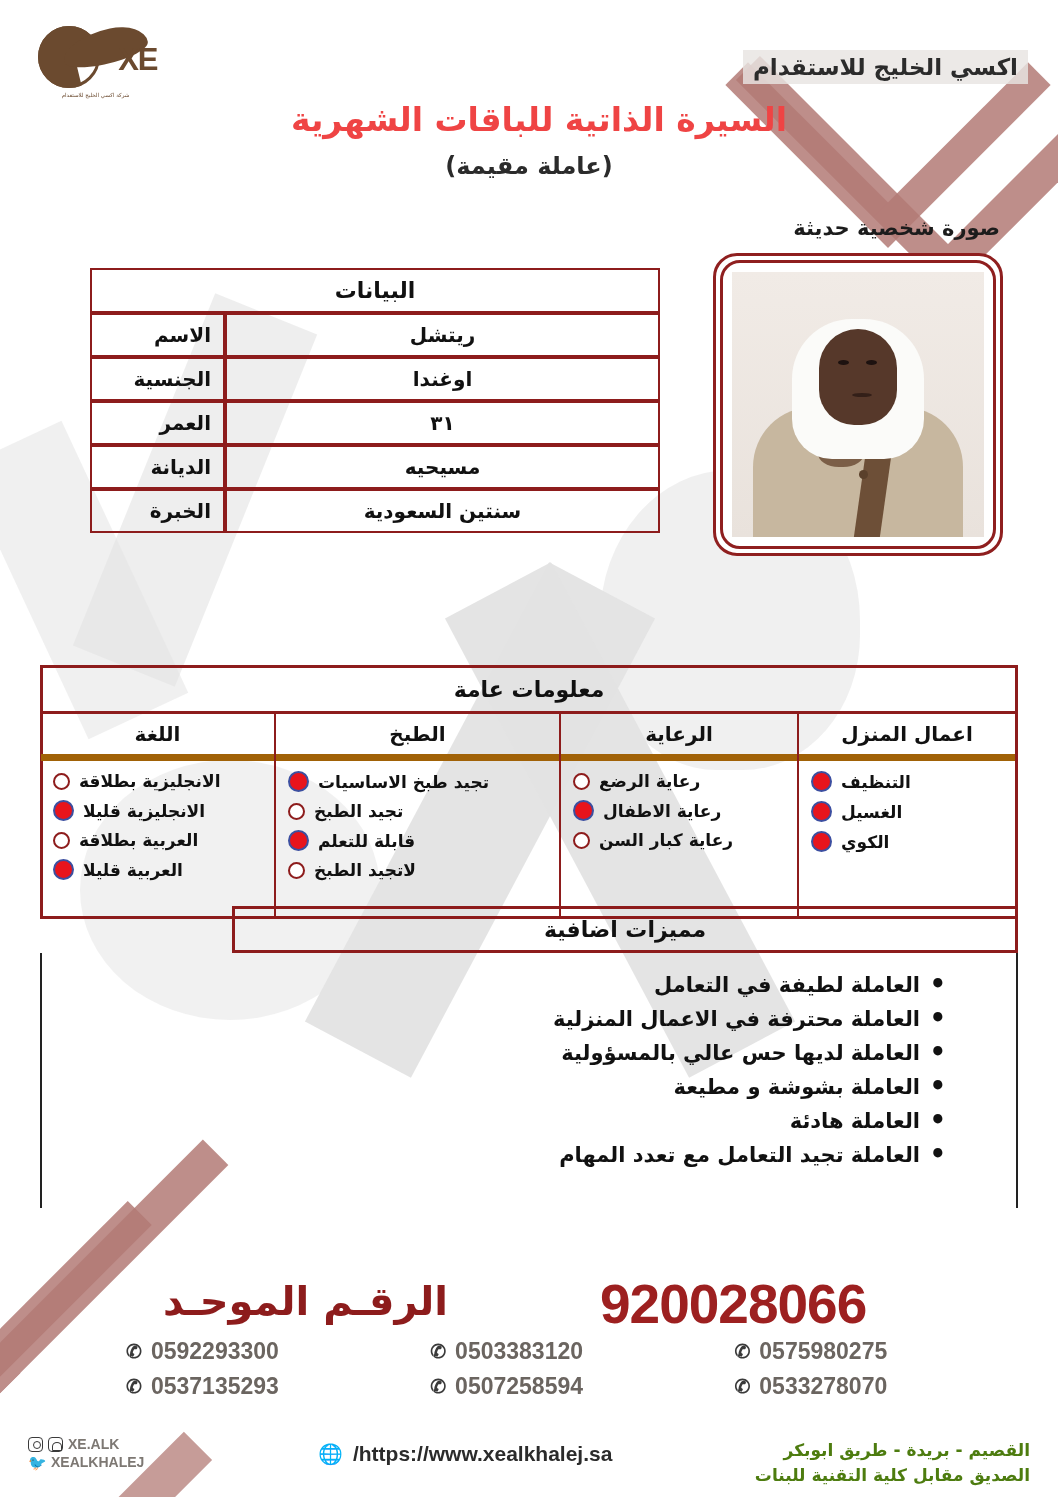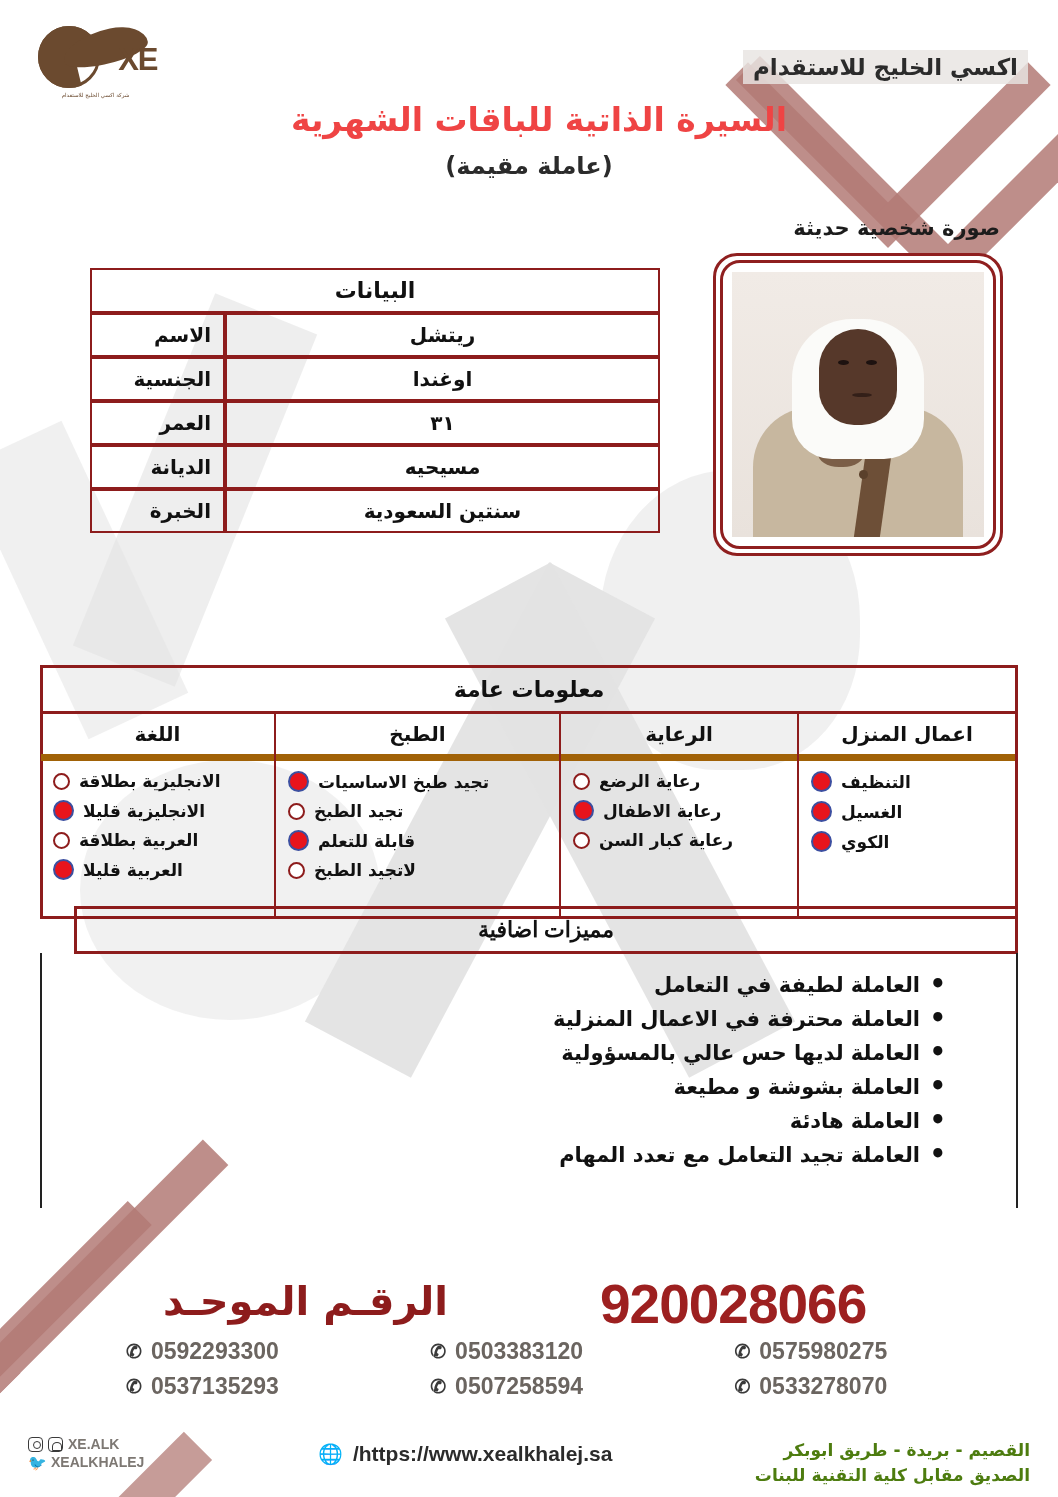--- a/index.html
+++ b/index.html
@@ -262,27 +262,26 @@
   }
   .radio.on {
     width: 21px; height: 21px;
     background: #e8141c; border: 2px solid #3c4fa0;
   }
   .opt-lbl { white-space: nowrap; }
 
   
   #features-title {
     position: absolute; top: 906px; right: 40px;
-    width: 944px;
+    width: 786px;
     border: 3px solid #8d1c1c;
     border-bottom: 3px solid #8d1c1c;
     text-align: center;
     font-size: 22px; font-weight: 700; color: #111;
     padding: 8px 0;
-    font-family: Liberation Serif, serif;
   }
   #features-box {
     position: absolute; top: 953px; right: 40px;
     width: 978px; height: 255px;
     border-right: 2px solid #222;
     border-left: 2px solid #222;
   }
   #features-list { list-style: none; padding: 20px 70px 0 0; }
   #features-list li {
     position: relative;

